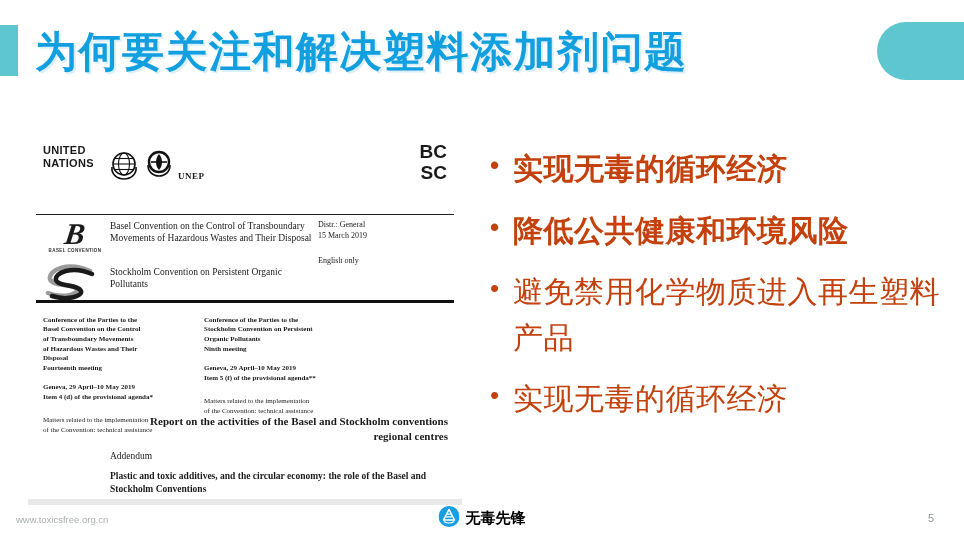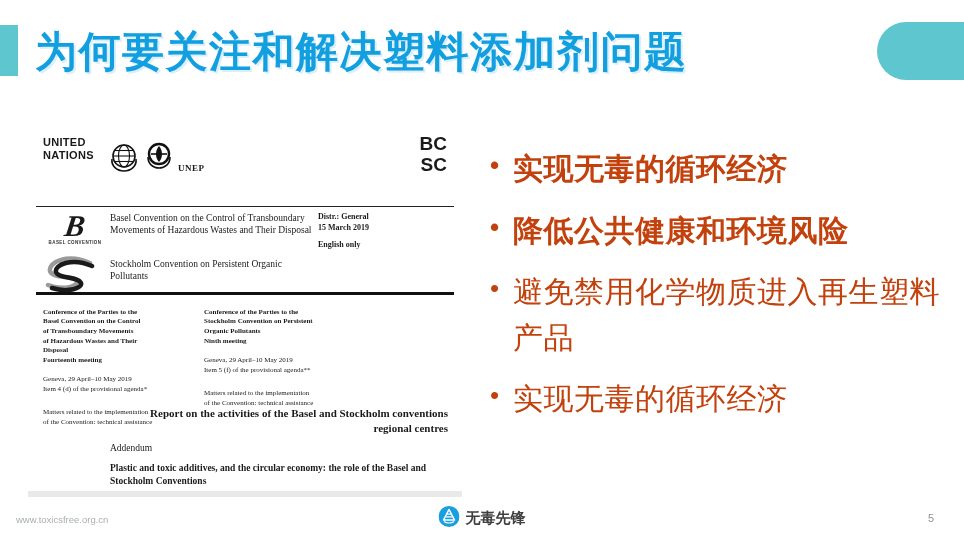--- a/index.html
+++ b/index.html
@@ -25,21 +25,21 @@
     text-shadow: 2px 2px 0 rgba(190,225,245,.55);
   }
   .corner-pill {
     position: absolute; right: 0; top: 22px;
     width: 87px; height: 58px;
     background: #5ec6cf;
     border-radius: 29px 0 0 29px;
   }
   
   .doc {
-    position: absolute; left: 28px; top: 112px;
+    position: absolute; left: 28px; top: 120px;
     width: 434px; height: 385px;
     background: #fff;
     font-family: "Liberation Serif", "DejaVu Serif", serif;
     color: #1a1a1a;
   }
   .doc .un-org {
     position: absolute; left: 15px; top: 24px;
     font-family: "Liberation Sans", sans-serif;
     font-weight: 700; font-size: 11px; line-height: 1.18;
     white-space: pre-line; letter-spacing: .3px;
@@ -85,32 +85,32 @@
   }
   .conv-title {
     position: absolute; left: 82px; width: 205px;
     font-weight: 400; font-size: 9.5px; line-height: 1.3;
   }
   .basel-title { top: 100px; }
   .stockholm-title { top: 146px; }
   .stockholm-logo { position: absolute; left: 10px; top: 144px; }
   .distr {
     position: absolute; left: 290px; top: 100px;
-    font-size: 8px; line-height: 1.35; font-weight: bold;
-  }
-  .distr .english-only { margin-top: 6px; }
+    font-size: 8px; line-height: 1.35;
+  }
+  .distr .english-only { margin-top: 14px; }
   .conf-col {
     position: absolute; top: 186px;
     font-size: 7px; line-height: 1.38;
     white-space: pre-line;
   }
   .conf-left  { left: 15px;  width: 158px; }
   .conf-right { left: 176px; width: 170px; }
   .conf-col .conf-header  { font-weight: 700; }
-  .conf-col .conf-meeting { font-weight: 400; }
+  .conf-col .conf-meeting { font-weight: 700; }
   .conf-col .conf-matters { font-weight: 400; margin-top: 4px; }
   .report-title {
     position: absolute; left: 82px; top: 294px; width: 338px;
     font-weight: 700; font-size: 11px; line-height: 1.35; text-align: right;
   }
   .addendum {
     position: absolute; left: 82px; top: 331px;
     font-weight: 400; font-size: 9.5px;
   }
   .doc-subtitle {
@@ -144,21 +144,21 @@
   .footer-url {
     position: absolute; left: 16px; top: 514px;
     font-size: 9.5px; color: #a9aeb1;
   }
   .footer-brand {
     position: absolute; left: 50%; top: 506px;
     transform: translateX(-50%);
     display: flex; align-items: center; gap: 6px;
   }
   .brand-name {
-    font-size: 15px; font-weight: 700; color: #404040; white-space: nowrap;
+    font-size: 15px; font-weight: 700; color: #000000; white-space: nowrap;
   }
   .page-number {
     position: absolute; right: 30px; top: 512px;
     font-size: 11px; color: #909497;
   }
 </style>
 </head>
 <body>
 
 <div class="accent-bar"></div>

